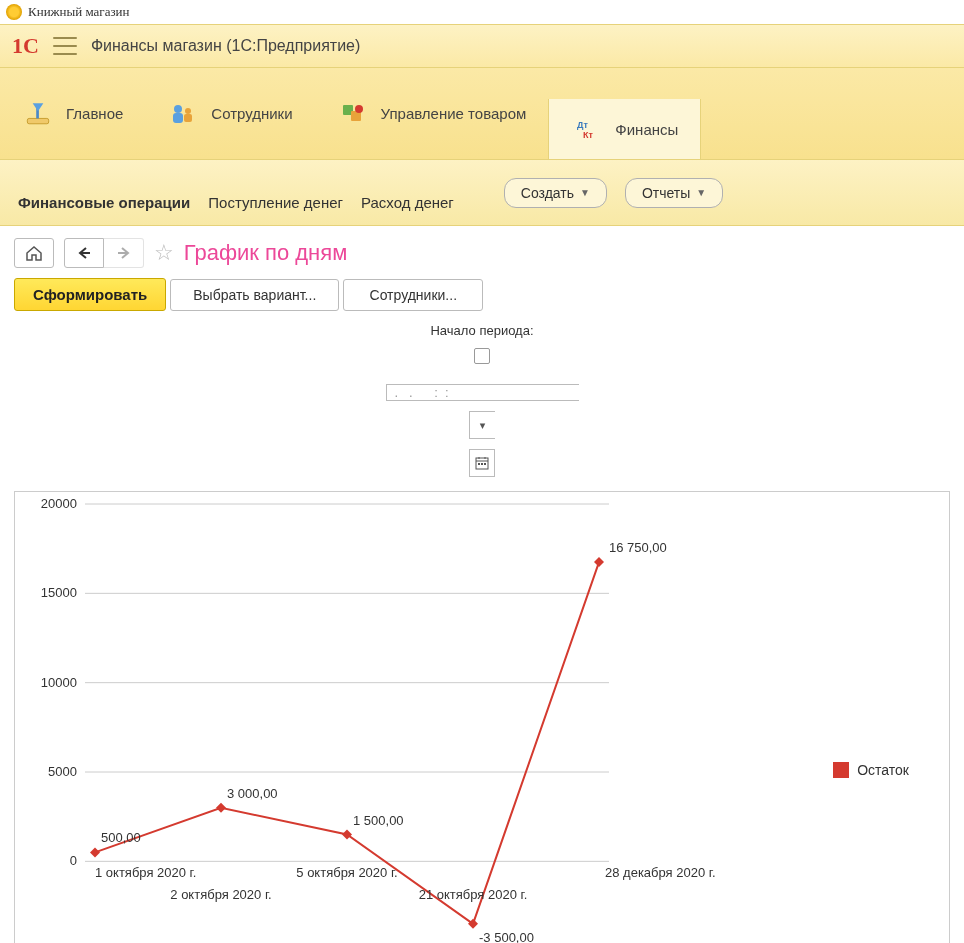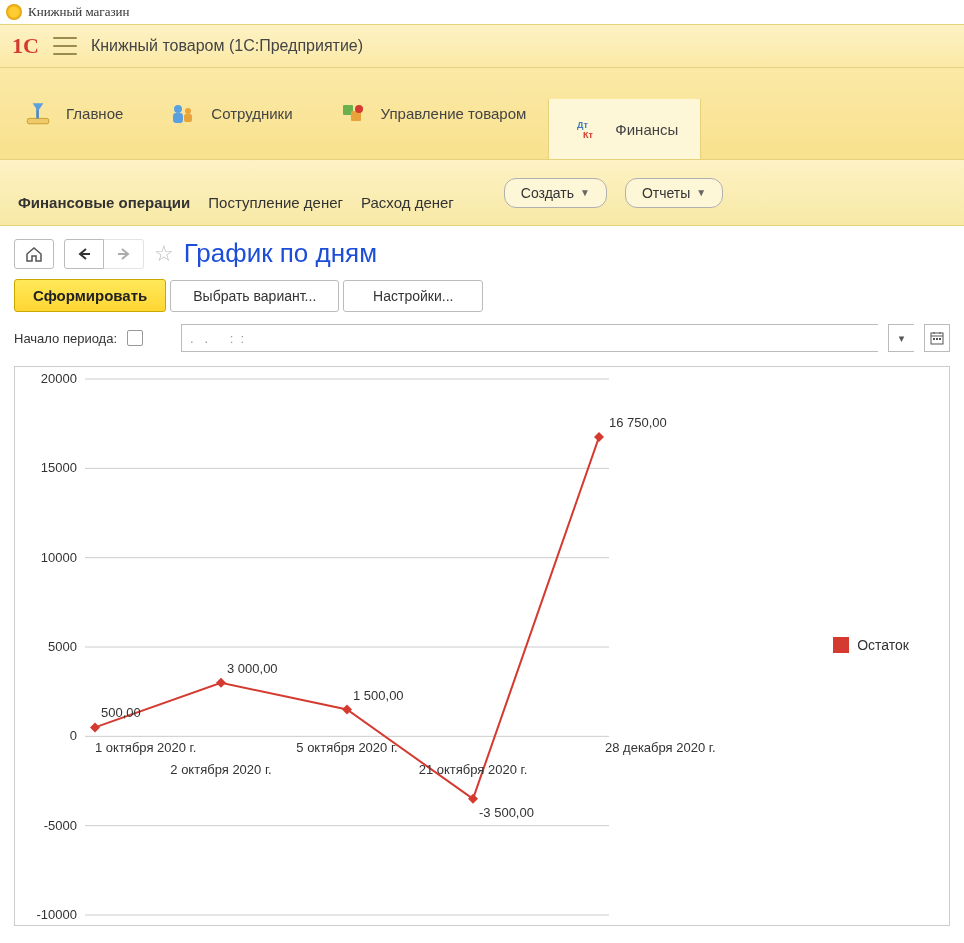--- a/index.html
+++ b/index.html
@@ -102,21 +102,21 @@
     border: 1px solid #bbb;
     border-radius: 3px;
     background: #fff;
     display: flex; align-items:center; justify-content:center;
     cursor: pointer;
   }
   .sq-group { display:flex; }
   .sq-group .sq-btn:first-child { border-radius: 3px 0 0 3px; }
   .sq-group .sq-btn:last-child { border-radius: 0 3px 3px 0; border-left:none;}
   .star { font-size: 22px; color: #bbb; cursor:pointer;}
-  .page-title { font-size: 26px; color: #1d4ed8; }
+  .page-title { font-size: 22px; color: #ec4899; }
   .action-row {
     display:flex; align-items:center; gap:4px;
     padding: 4px 14px 10px 14px;
   }
   .btn-yellow {
     background: linear-gradient(#ffe95a, #ffd633);
     border: 1px solid #c9a800;
     border-radius: 3px;
     padding: 7px 18px;
     font-size: 15px;
@@ -131,20 +131,21 @@
     padding: 7px 22px;
     font-size: 14px;
     color: #333;
     cursor:pointer;
     min-width: 140px;
     text-align:center;
   }
   .period-row {
     display:flex; align-items:center; gap:10px;
     padding: 2px 14px 10px 14px;
+    flex-direction: column;
   }
   .checkbox {
     width:16px; height:16px; border:1px solid #999; border-radius:2px; background:#fff;
   }
   .period-input {
     flex:1; height:28px; border:1px solid #bbb; border-right:none;
     padding: 0 8px; font-size:13px; color:#999; background:#fff;
   }
   .input-addon {
     width:26px; height:28px; border:1px solid #bbb; background:#fff;
@@ -177,21 +178,21 @@
   <span>Книжный магазин</span>
 </div>
 
 <div class="header-bar">
   <span class="logo1c">1C</span>
   <div class="hamburger">
       <div></div>
       <div></div>
       <div></div>
     </div>
-  <span class="app-title">Книжный товаром  (1С:Предприятие)</span>
+  <span class="app-title">Финансы магазин  (1С:Предприятие)</span>
 </div>
 
 <div class="nav-tabs">
   <div class="nav-tab">
     <span class="nav-icon">
       <svg width="36" height="30" viewBox="0 0 36 30">
         <rect x="6" y="20" width="24" height="6" rx="2" fill="#f0c96a" stroke="#c49a2a"></rect>
         <rect x="16" y="6" width="3" height="14" fill="#4a88c7"></rect>
         <path d="M12 3 L24 3 L18 12 Z" fill="#5aa0e0"></path>
       </svg>
@@ -263,21 +264,21 @@
         </svg>
     </div>
   </div>
   <span class="star">☆</span>
   <span class="page-title">График по дням</span>
 </div>
 
 <div class="action-row">
   <button class="btn-yellow">Сформировать</button>
   <button class="btn-gray">Выбрать вариант...</button>
-  <button class="btn-gray">Настройки...</button>
+  <button class="btn-gray">Сотрудники...</button>
 </div>
 
 <div class="period-row">
   <span>Начало периода:</span>
   <div class="checkbox"></div>
   <div style="width:18px"></div>
   <input class="period-input" value=".   .      :  :" style="">
   <div class="input-addon mid">
     <span>▾</span>
   </div>

